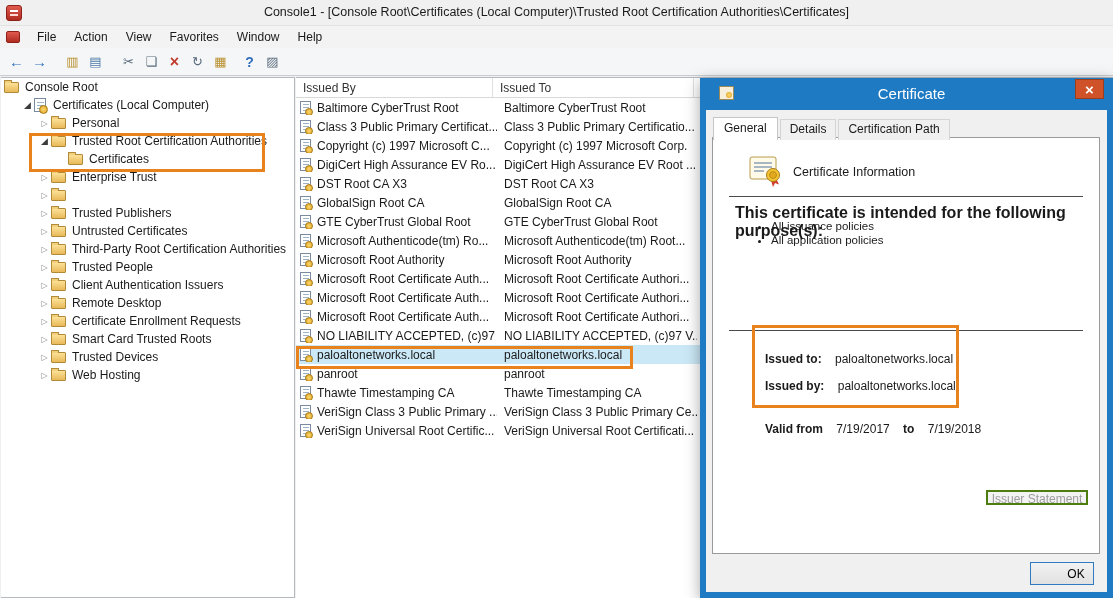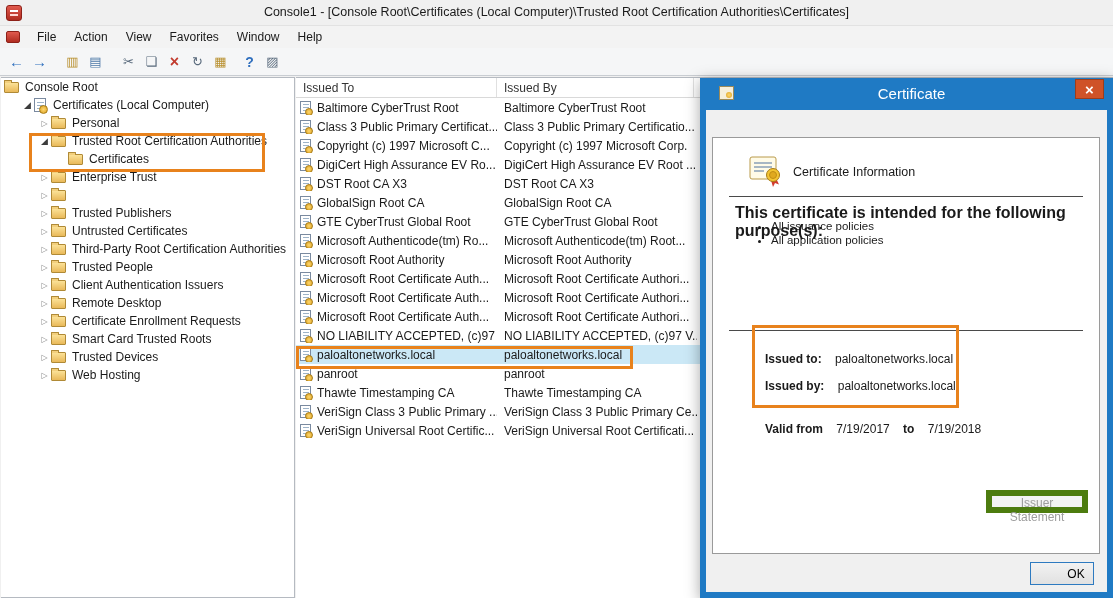--- a/index.html
+++ b/index.html
@@ -81,21 +81,21 @@
   .purposes { position:absolute; left:58px; top:82px; list-style:disc; }
   .purposes li { font-size:11.5px; height:14px; }
   .kv { position:absolute; left:52px; right:20px; height:18px; }
   .kv .k { font-weight:bold; margin-right:10px; }
   .kv-to { top:214px; }
   .kv-by { top:241px; }
   .kv-valid { top:284px; }
   .kv-valid .v { margin-right:10px; }
 
   .btn { font-family:"Liberation Sans", sans-serif; font-size:12px; background:#e1e1e1; border:1px solid #adadad; cursor:default; }
-  #issuer-btn { position:absolute; left:273px; top:352px; width:102px; height:23px; background:#f3f3f3; border:6px solid #4d7c0f; color:#9d9d9d; }
+  #issuer-btn { position:absolute; left:273px; top:352px; width:102px; height:15px; background:#f3f3f3; border:2px solid #4d7c0f; color:#9d9d9d; }
   #ok-btn { position:absolute; left:324px; top:452px; width:64px; height:23px; border:1px solid #2d7ac0; background:linear-gradient(#f2f2f2,#e1e1e1);padding-left:28px; }
 
   
   .annotation-box { position:absolute; border:3px solid var(--annotation); z-index:10; pointer-events:none; }
   #box-tree { left:29px; top:133px; width:236px; height:39px; }
   #box-row { left:296px; top:346px; width:337px; height:23px; }
   #box-issued { left:752px; top:325px; width:207px; height:83px; }
 </style>
 </head>
 <body>
@@ -238,22 +238,22 @@
       </div>
       <div class="tree-row" style="padding-left: 37px;">
         <span class="arrow collapsed">▷</span>
         <span class="icon-folder"></span>
         <span class="tree-label">Web Hosting</span>
       </div>
     </div>
 
   <div id="list-pane">
     <div id="list-header">
+      <div class="hcell" style="width:197px">Issued By</div>
       <div class="hcell" style="width:201px">Issued To</div>
-      <div class="hcell" style="width:197px">Issued By</div>
       <div class="hcell" style="flex:1; border-right:none;"></div>
     </div>
     <div id="list-rows">
 
     <div class="lrow">
           <div class="lcell c1">
             <span class="icon-cert-sm"></span>
             <span>Baltimore CyberTrust Root</span>
           </div>
           <div class="lcell c2">Baltimore CyberTrust Root</div>
@@ -382,20 +382,26 @@
 
   <div id="dialog">
     <div class="dlg-titlebar">
       <div class="dlg-icon"></div>
       <div class="dlg-title">Certificate</div>
       <div class="dlg-close">
         <span>×</span>
       </div>
     </div>
     <div class="dlg-body">
+      <div class="dlg-tabs">
+
+      <div class="tab active">General</div>
+          <div class="tab">Details</div>
+          <div class="tab">Certification Path</div>
+        </div>
       <div class="dlg-panel">
         <div class="banner">
           <svg class="cert-glyph" width="34" height="32" viewBox="0 0 34 32">
             <rect x="1" y="1" width="26" height="22" rx="2" fill="#fffbe8" stroke="#b99a4a"></rect>
             <line x1="5" y1="7" x2="23" y2="7" stroke="#8aa0b8" stroke-width="1.5"></line>
             <line x1="5" y1="11" x2="23" y2="11" stroke="#8aa0b8" stroke-width="1.5"></line>
             <line x1="5" y1="15" x2="15" y2="15" stroke="#8aa0b8" stroke-width="1.5"></line>
             <polygon points="21,21 24,31 26,27 30,28.5 26,20" fill="#d23b2e"></polygon>
             <circle cx="24" cy="19" r="6.5" fill="#f3c433" stroke="#a87b16"></circle>
             <circle cx="24" cy="19" r="3.5" fill="#e0a91f" stroke="#c28e14"></circle>

